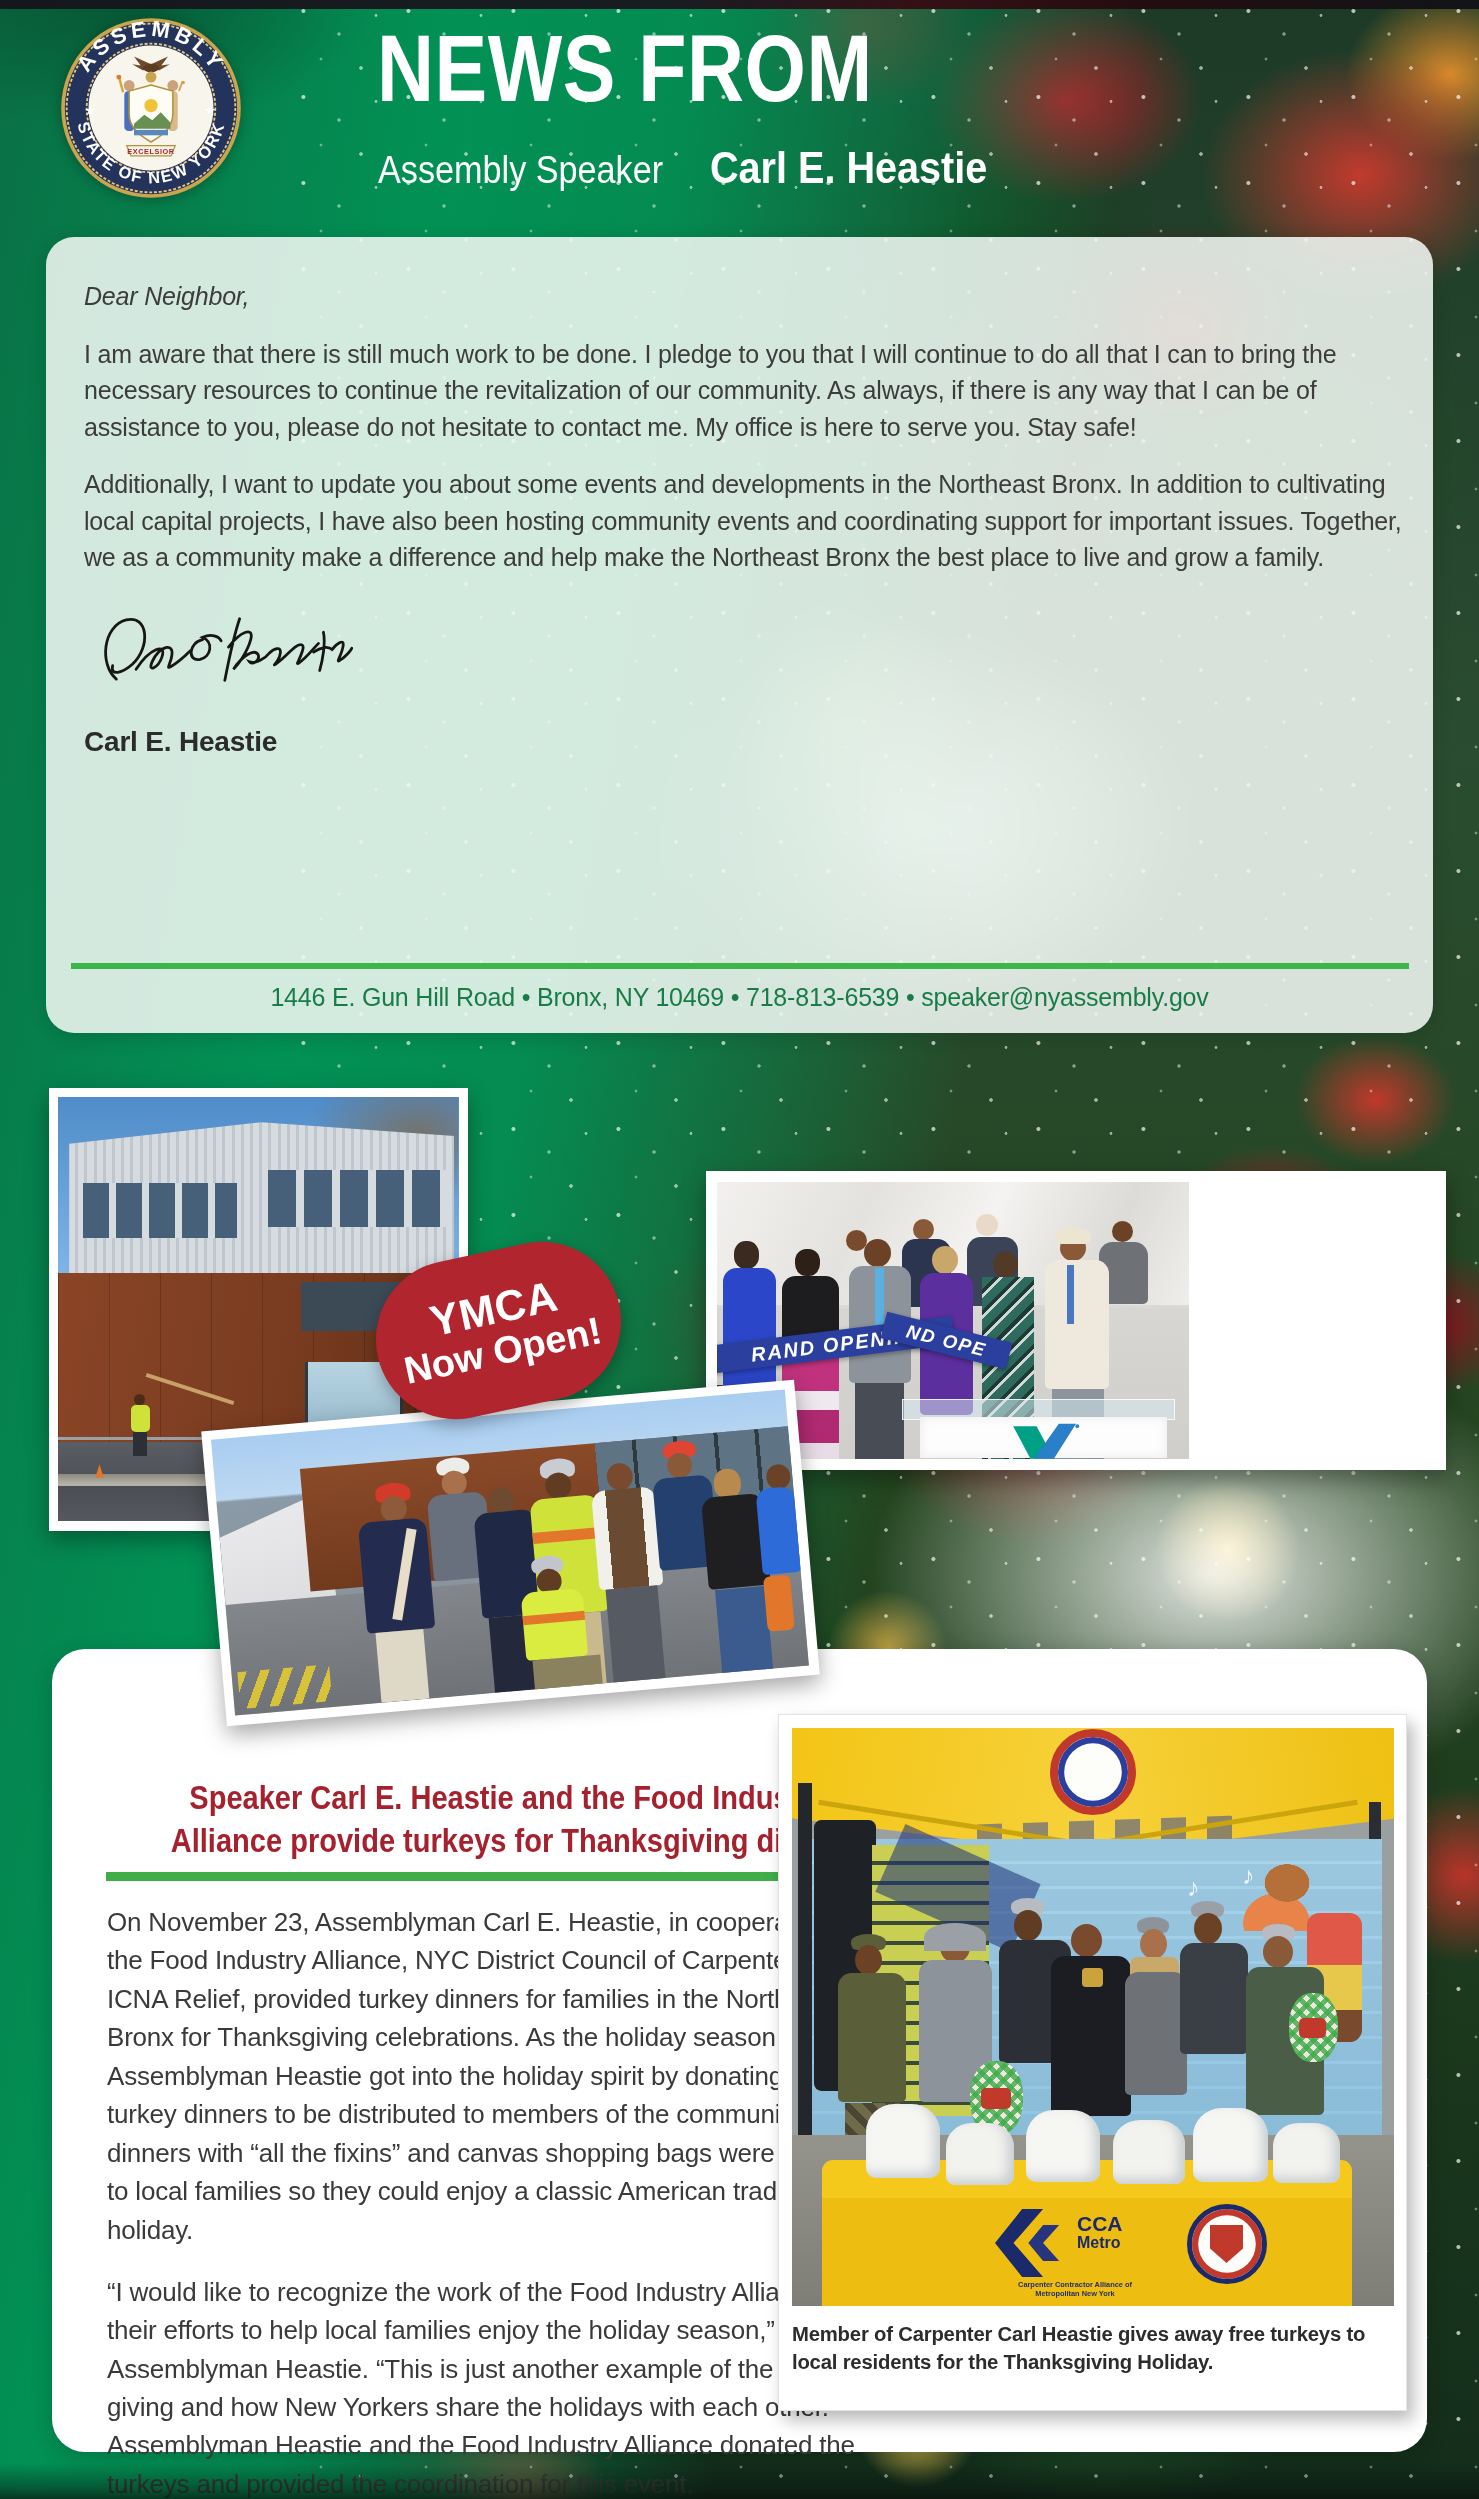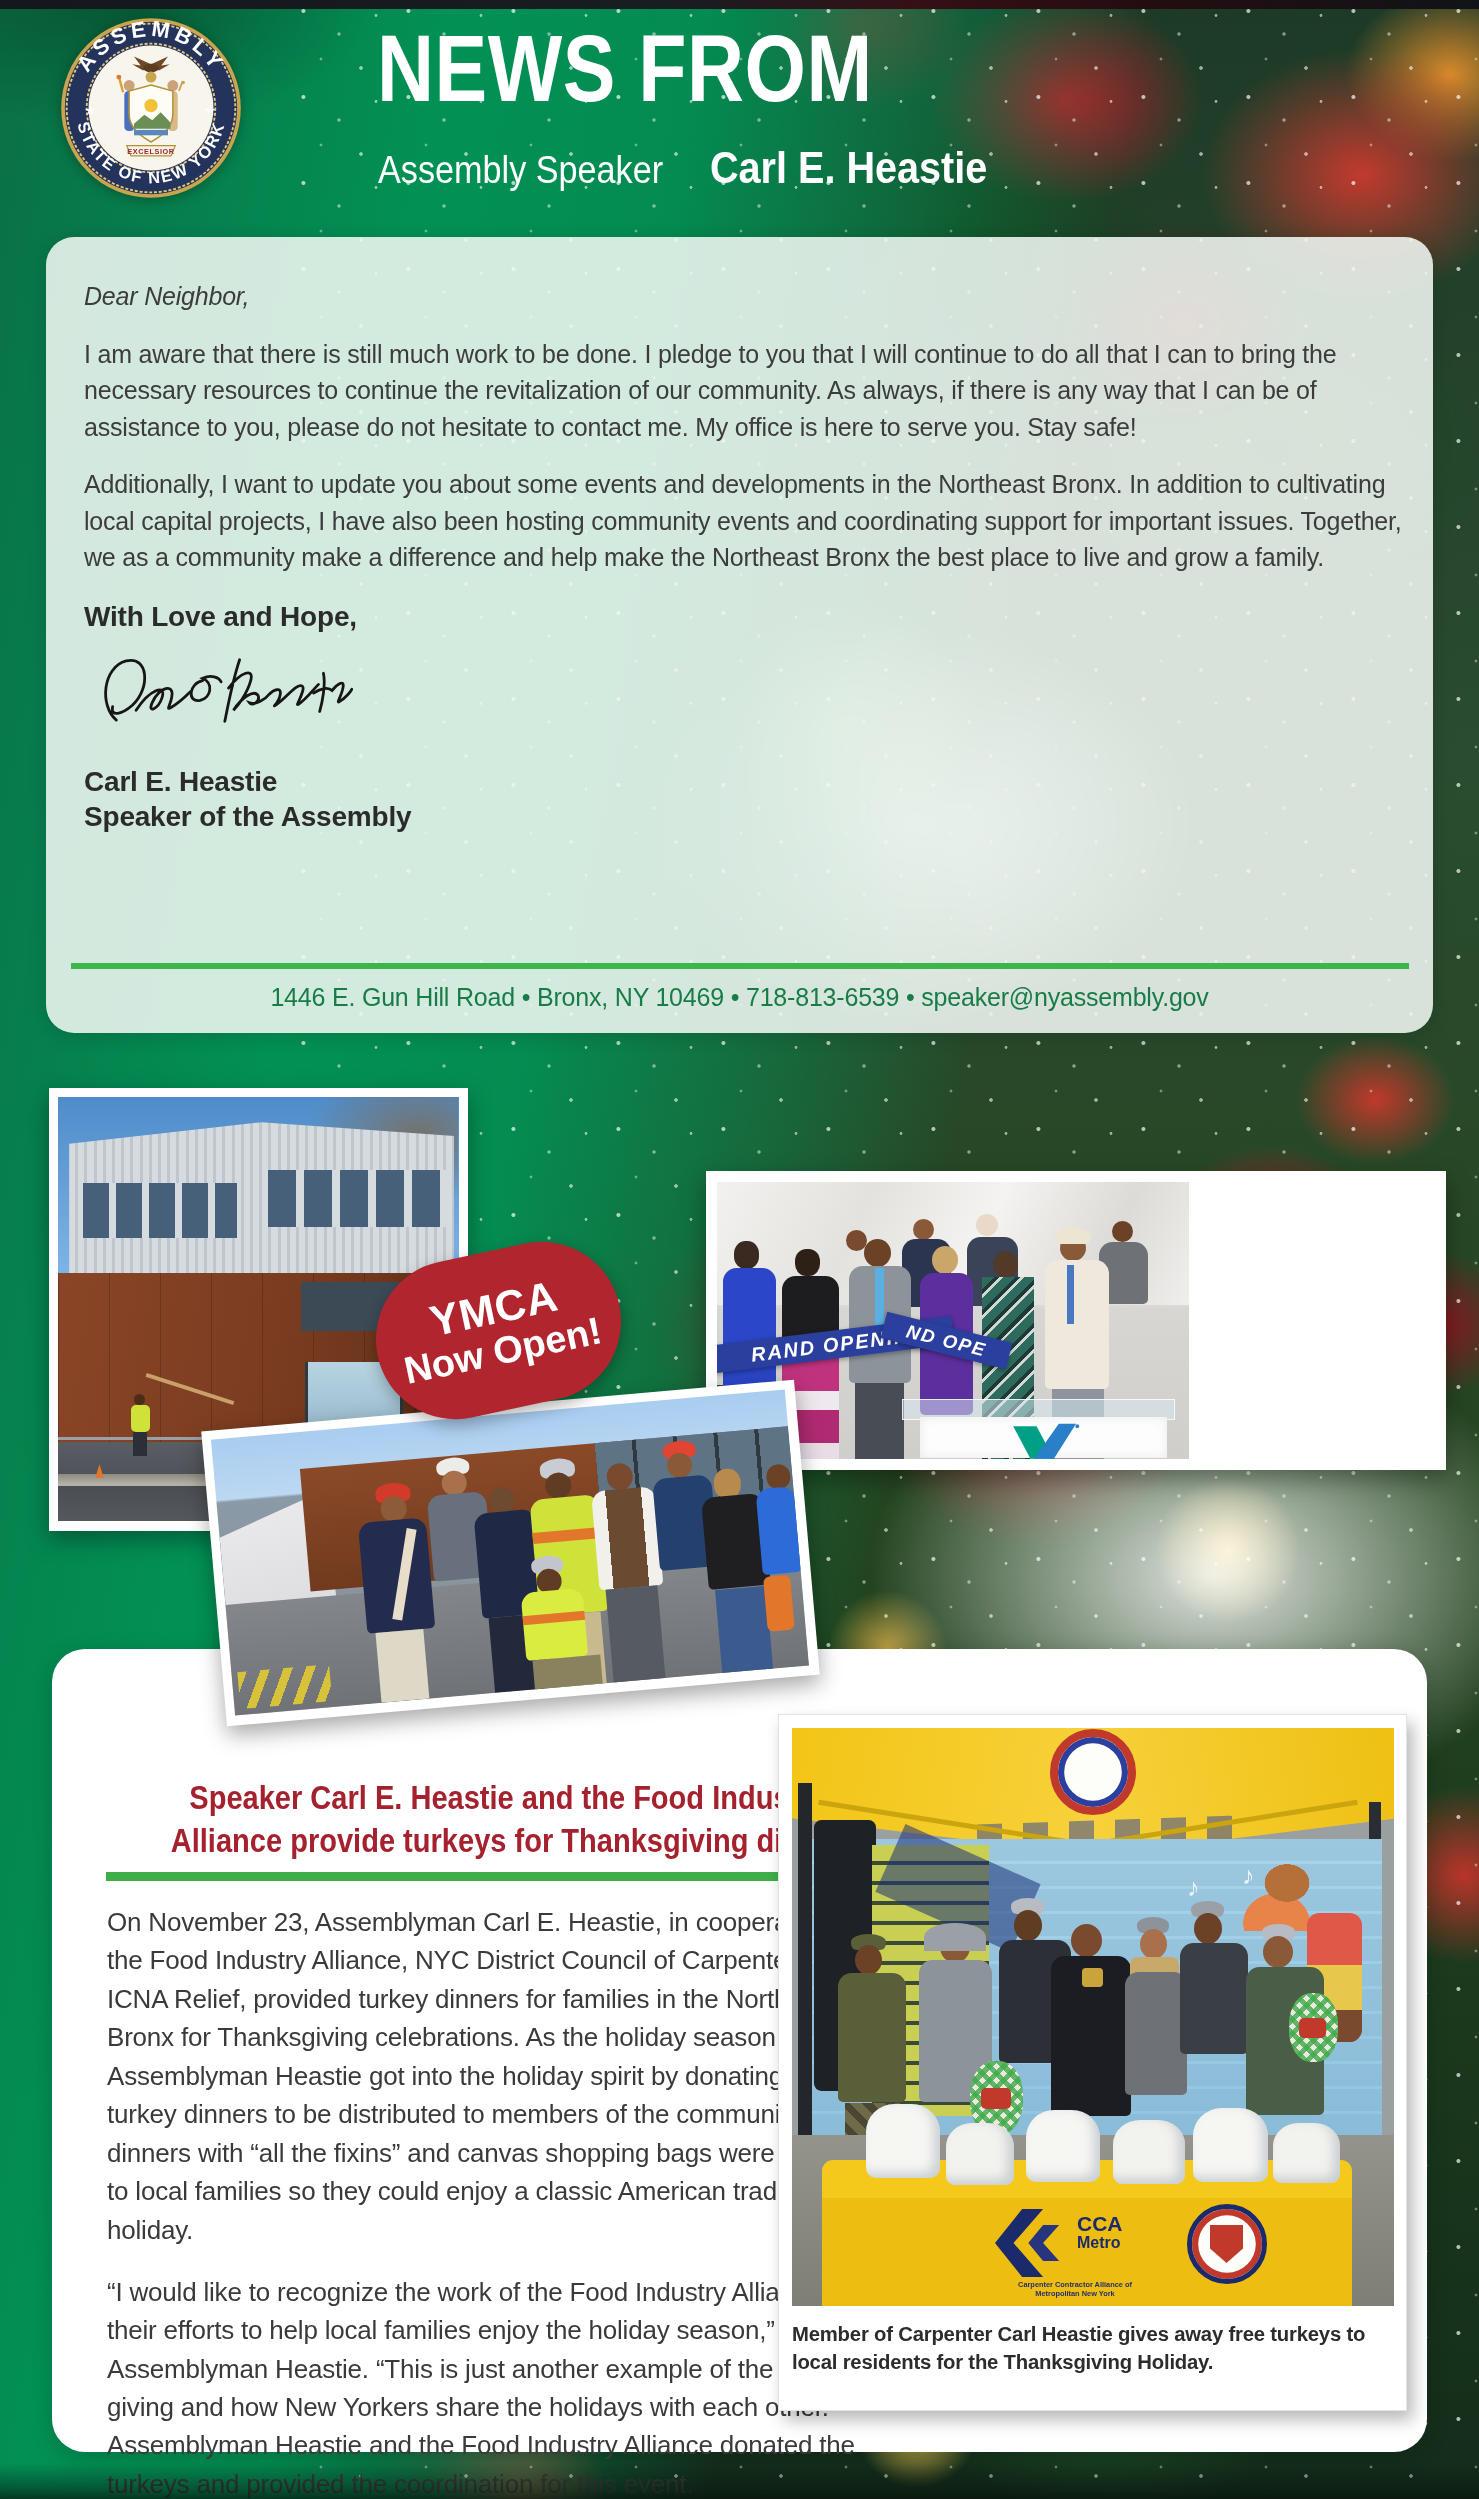--- a/index.html
+++ b/index.html
@@ -175,32 +175,30 @@
   <div class="subtitle">
     <span class="pre">Assembly Speaker</span>
     <span class="name">Carl E. Heastie</span>
   </div>
 
   <div class="letter-card">
     <div class="letter-body">
       <div class="salutation">Dear Neighbor,</div>
       <p>I am aware that there is still much work to be done. I pledge to you that I will continue to do all that I can to bring the necessary resources to continue the revitalization of our community. As always, if there is any way that I can be of assistance to you, please do not hesitate to contact me. My office is here to serve you. Stay safe!</p>
       <p>Additionally, I want to update you about some events and developments in the Northeast Bronx. In addition to cultivating local capital projects, I have also been hosting community events and coordinating support for important issues. Together, we as a community make a difference and help make the Northeast Bronx the best place to live and grow a family.</p>
-      <div class="closing">With Love and Hope,</div>
       <svg class="sig" width="265" height="110" viewBox="0 0 430 178">
         <g fill="none" stroke="#161616" stroke-width="4.5" stroke-linecap="round">
           <path d="M46 120 C18 96 24 34 62 24 C98 15 102 68 72 96 C56 110 36 116 40 98"></path>
           <path d="M78 104 C100 70 128 60 120 84 C114 102 96 110 104 92 C116 66 140 60 136 82 C134 96 126 104 134 100 C148 92 158 82 166 74"></path>
           <path d="M186 56 C164 60 160 92 182 88 C200 84 204 60 186 52 C200 46 212 50 216 58"></path>
           <path d="M246 22 C234 58 226 102 222 122 M228 68 C248 42 270 34 264 56 C258 78 242 98 236 104 C250 82 270 70 276 80 C280 90 266 98 262 92 C272 96 288 86 294 78 C302 70 314 66 312 78 C310 92 298 100 304 96 C316 88 328 74 336 68 C344 62 352 62 348 74 C344 88 336 98 342 94 C354 86 366 70 374 62"></path>
           <path d="M382 44 C386 62 380 92 376 106 M366 76 C378 68 390 66 396 72 C404 62 416 54 414 66 C412 80 402 94 408 90 C418 84 426 74 428 70"></path>
         </g>
       </svg>
       <div class="signer">Carl E. Heastie</div>
-      <div class="signer">Speaker of the Assembly</div>
     </div>
     <div class="letter-rule"></div>
     <div class="contact">1446 E. Gun Hill Road • Bronx, NY 10469 • 718-813-6539 • speaker@nyassembly.gov</div>
   </div>
 
   <div class="photo-frame building-frame">
     <div class="art building-art">
       <div class="rect" style="left:203px;top:0;width:197px;height:123px;background:radial-gradient(160px 99px at 80% 30%, rgba(122,106,85,.8), transparent 70%);"></div>
       <div class="rect" style="left:11px;top:25px;width:385px;height:154px;clip-path:polygon(0 14%,50% 0,100% 9%,100% 100%,0 100%);background:repeating-linear-gradient(90deg,#d6dbe0 0 6.2px,#bfc6cd 6.2px 9.2px);"></div>
       <div class="rect" style="left:25px;top:86px;width:154px;height:55px;background:repeating-linear-gradient(90deg,#46607a 0 26px,#d6dbe0 26px 33px);"></div>

